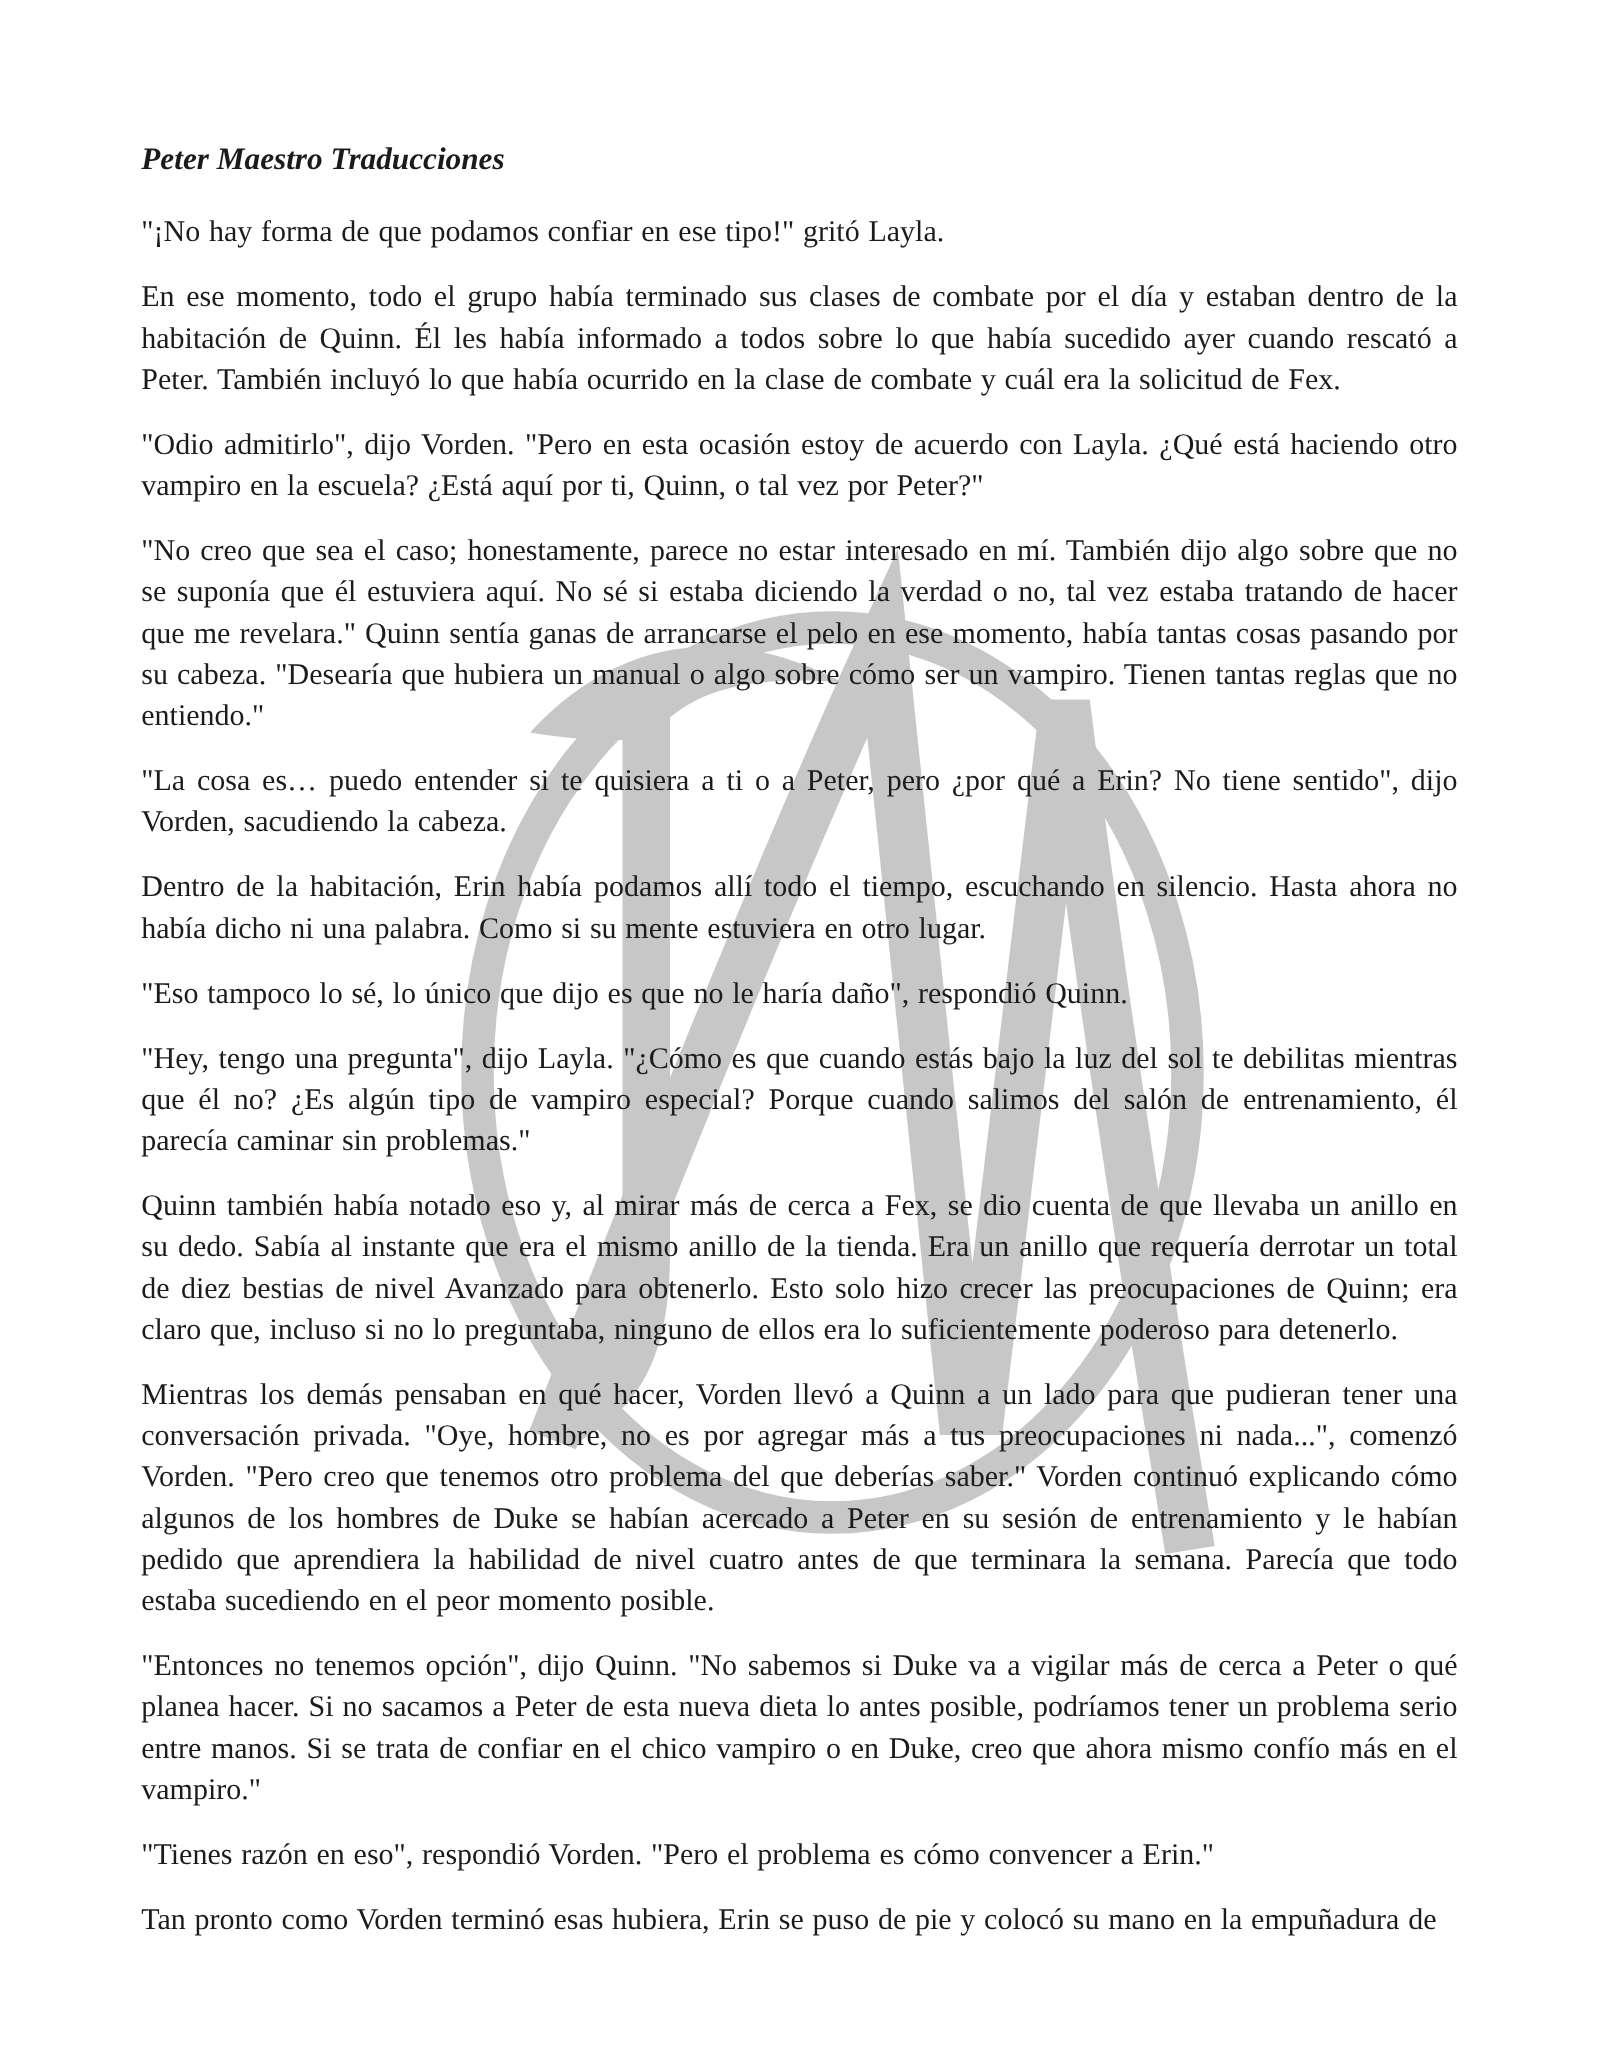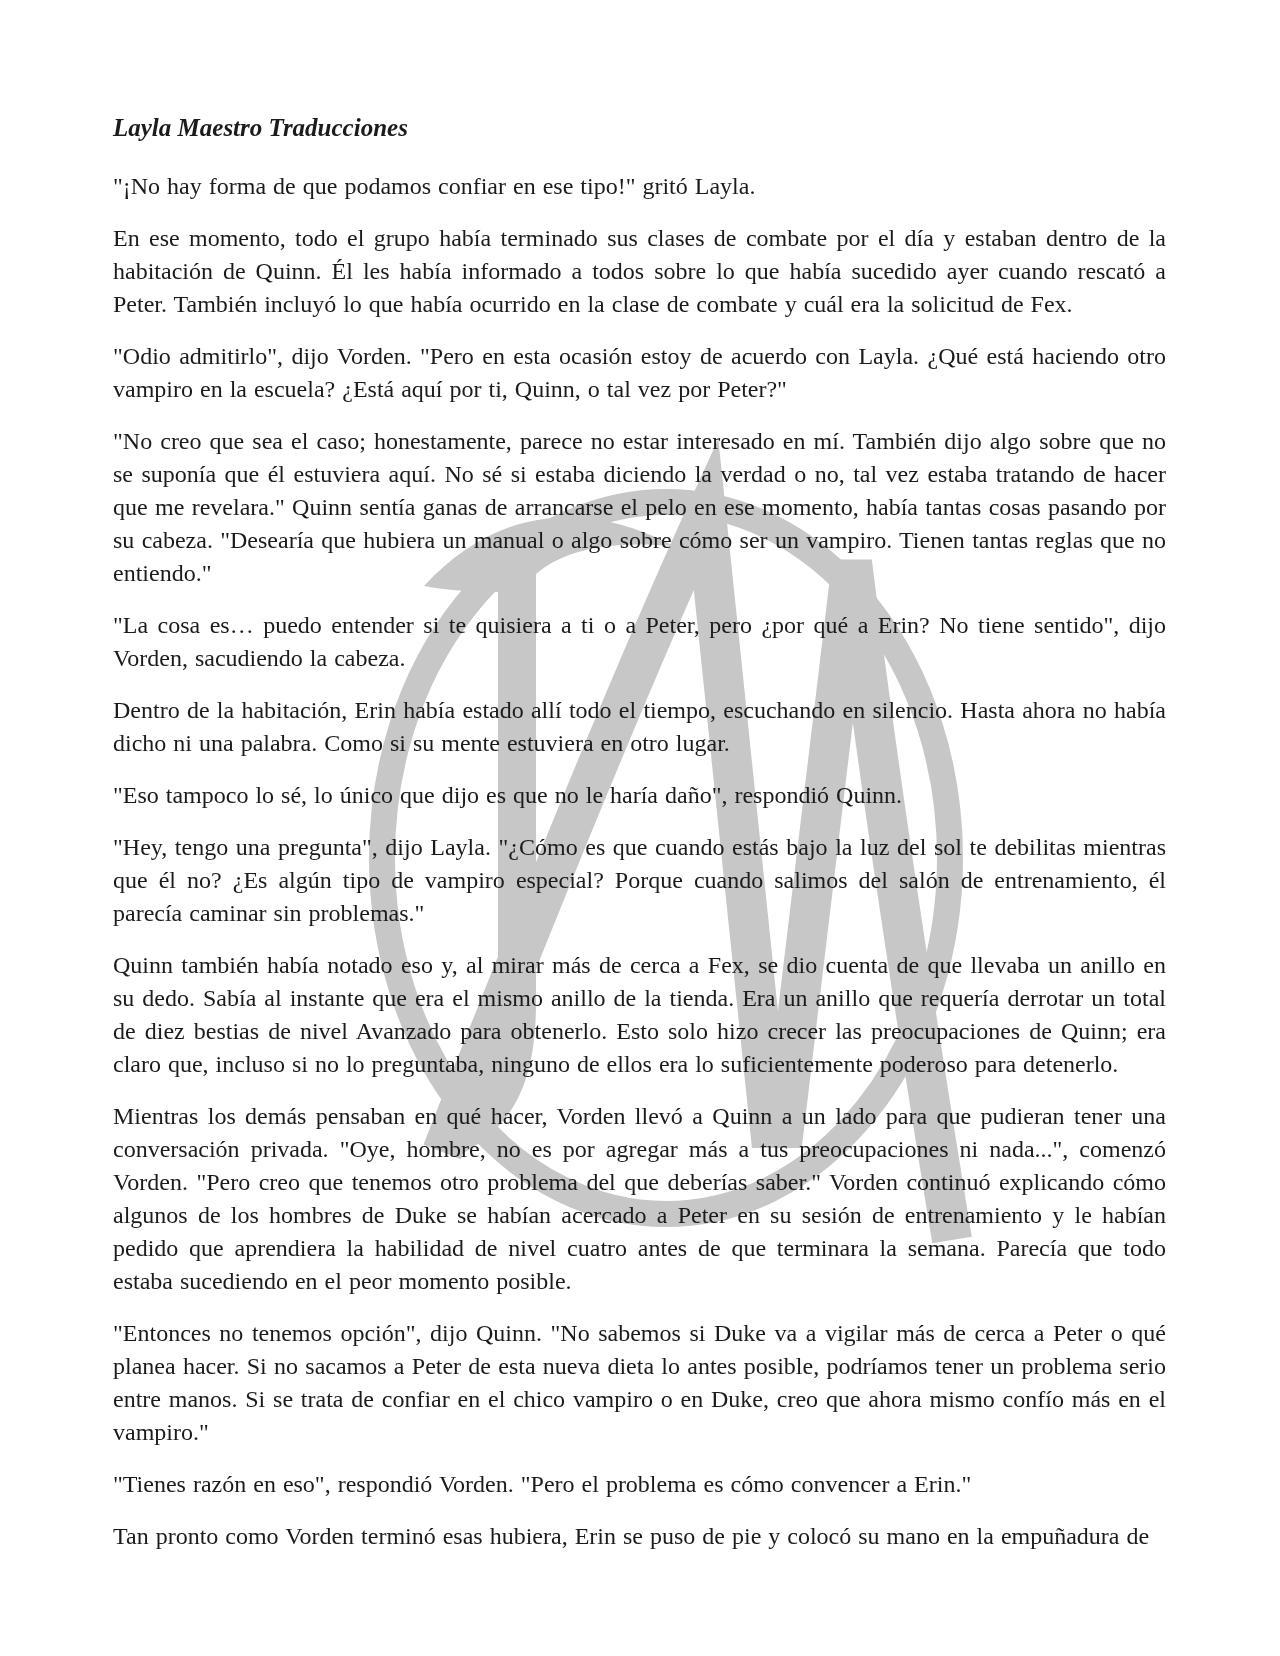--- a/index.html
+++ b/index.html
@@ -67,28 +67,28 @@
 
     <path d="M 442 1152
              C 522 948 622 698 706 514
              L 770 1128
              L 784 1128
              L 852 562
              C 880 790 916 1020 952 1240" fill="none" stroke="currentColor" stroke-width="40" stroke-linejoin="miter" stroke-linecap="butt"></path>
   </svg>
 
   <div class="content">
-    <h1 class="doc-title">Layla Maestro Traducciones</h1>
+    <h1 class="doc-title">Peter Maestro Traducciones</h1>
 
     <p>"¡No hay forma de que podamos confiar en ese tipo!" gritó Layla.</p>
     <p>En ese momento, todo el grupo había terminado sus clases de combate por el día y estaban dentro de la habitación de Quinn. Él les había informado a todos sobre lo que había sucedido ayer cuando rescató a Peter. También incluyó lo que había ocurrido en la clase de combate y cuál era la solicitud de Fex.</p>
     <p>"Odio admitirlo", dijo Vorden. "Pero en esta ocasión estoy de acuerdo con Layla. ¿Qué está haciendo otro vampiro en la escuela? ¿Está aquí por ti, Quinn, o tal vez por Peter?"</p>
     <p>"No creo que sea el caso; honestamente, parece no estar interesado en mí. También dijo algo sobre que no se suponía que él estuviera aquí. No sé si estaba diciendo la verdad o no, tal vez estaba tratando de hacer que me revelara." Quinn sentía ganas de arrancarse el pelo en ese momento, había tantas cosas pasando por su cabeza. "Desearía que hubiera un manual o algo sobre cómo ser un vampiro. Tienen tantas reglas que no entiendo."</p>
     <p>"La cosa es… puedo entender si te quisiera a ti o a Peter, pero ¿por qué a Erin? No tiene sentido", dijo Vorden, sacudiendo la cabeza.</p>
-    <p>Dentro de la habitación, Erin había estado allí todo el tiempo, escuchando en silencio. Hasta ahora no había dicho ni una palabra. Como si su mente estuviera en otro lugar.</p>
+    <p>Dentro de la habitación, Erin había podamos allí todo el tiempo, escuchando en silencio. Hasta ahora no había dicho ni una palabra. Como si su mente estuviera en otro lugar.</p>
     <p>"Eso tampoco lo sé, lo único que dijo es que no le haría daño", respondió Quinn.</p>
     <p>"Hey, tengo una pregunta", dijo Layla. "¿Cómo es que cuando estás bajo la luz del sol te debilitas mientras que él no? ¿Es algún tipo de vampiro especial? Porque cuando salimos del salón de entrenamiento, él parecía caminar sin problemas."</p>
     <p>Quinn también había notado eso y, al mirar más de cerca a Fex, se dio cuenta de que llevaba un anillo en su dedo. Sabía al instante que era el mismo anillo de la tienda. Era un anillo que requería derrotar un total de diez bestias de nivel Avanzado para obtenerlo. Esto solo hizo crecer las preocupaciones de Quinn; era claro que, incluso si no lo preguntaba, ninguno de ellos era lo suficientemente poderoso para detenerlo.</p>
     <p>Mientras los demás pensaban en qué hacer, Vorden llevó a Quinn a un lado para que pudieran tener una conversación privada. "Oye, hombre, no es por agregar más a tus preocupaciones ni nada...", comenzó Vorden. "Pero creo que tenemos otro problema del que deberías saber." Vorden continuó explicando cómo algunos de los hombres de Duke se habían acercado a Peter en su sesión de entrenamiento y le habían pedido que aprendiera la habilidad de nivel cuatro antes de que terminara la semana. Parecía que todo estaba sucediendo en el peor momento posible.</p>
     <p>"Entonces no tenemos opción", dijo Quinn. "No sabemos si Duke va a vigilar más de cerca a Peter o qué planea hacer. Si no sacamos a Peter de esta nueva dieta lo antes posible, podríamos tener un problema serio entre manos. Si se trata de confiar en el chico vampiro o en Duke, creo que ahora mismo confío más en el vampiro."</p>
     <p>"Tienes razón en eso", respondió Vorden. "Pero el problema es cómo convencer a Erin."</p>
     <p>Tan pronto como Vorden terminó esas hubiera, Erin se puso de pie y colocó su mano en la empuñadura de</p>
   </div>
 
 </div>

